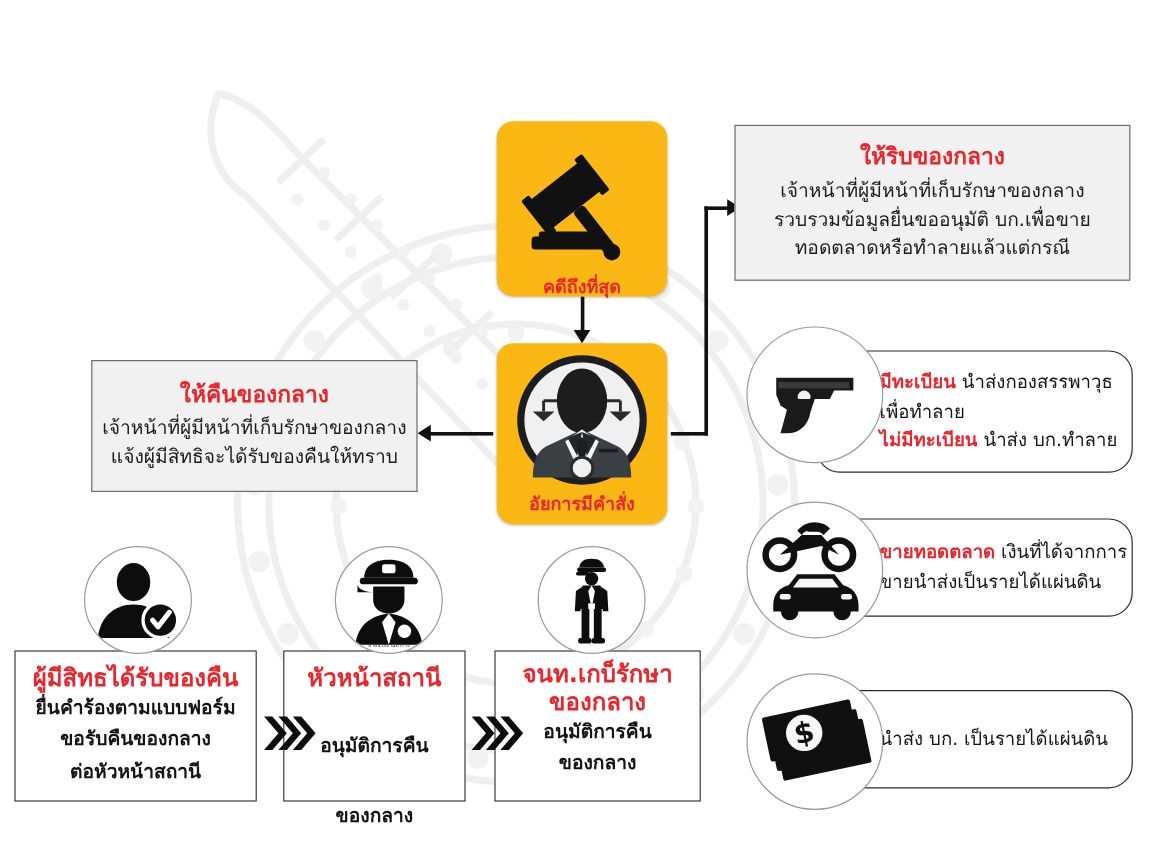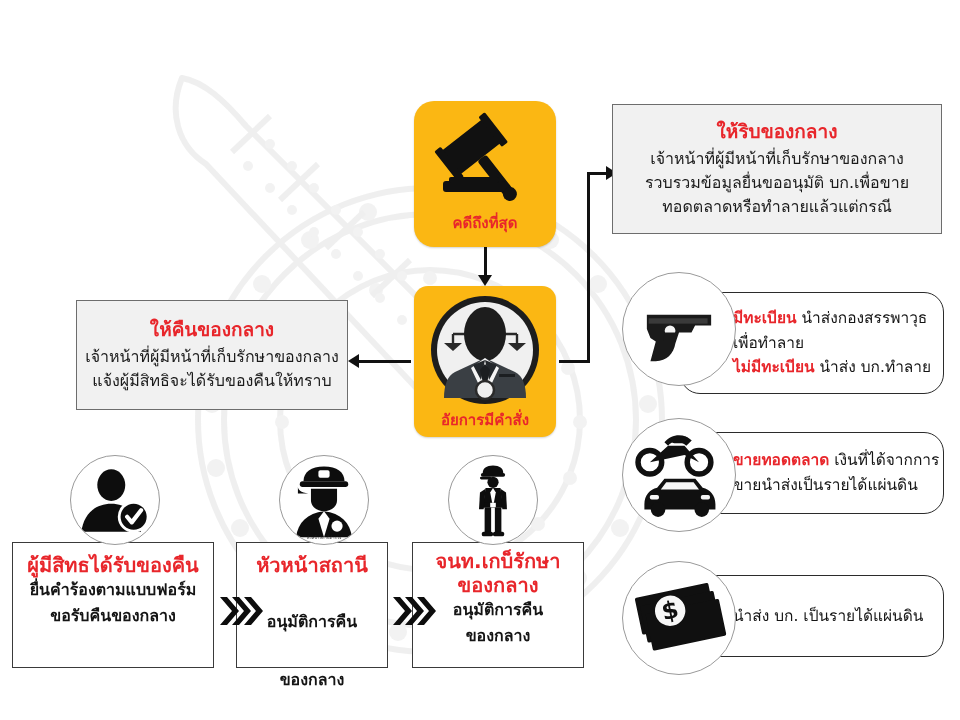--- a/index.html
+++ b/index.html
@@ -282,21 +282,21 @@
     <div class="ln">รวบรวมข้อมูลยื่นขออนุมัติ บก.เพื่อขาย</div>
     <div class="ln">ทอดตลาดหรือทำลายแล้วแต่กรณี</div>
   </div>
 
   <div class="box grey-box" style="left:76px; top:300px; width:272px; height:110px;">
     <div class="hd">ให้คืนของกลาง</div>
     <div class="ln">เจ้าหน้าที่ผู้มีหน้าที่เก็บรักษาของกลาง</div>
     <div class="ln">แจ้งผู้มีสิทธิจะได้รับของคืนให้ทราบ</div>
   </div>
 
-  <div class="box yellow-card" style="left:414px; top:101px; width:142px; height:146px; padding-top:10px;border-radius:20px;">
+  <div class="box yellow-card" style="left:414px; top:101px; width:142px; height:146px; padding-top:26px;">
     <div style="width:108px;height:100px;">
       <svg viewBox="0 0 108 100" width="108" height="100">
         <g fill="#111111">
 
           <g transform="rotate(-38 52 38)">
             <rect x="16" y="14" width="56" height="30" rx="2"></rect>
             <rect x="12" y="10" width="8" height="38" rx="1.5"></rect>
             <rect x="68" y="10" width="8" height="38" rx="1.5"></rect>
           </g>
 
@@ -472,20 +472,21 @@
         <rect x="32" y="78" width="12" height="5" rx="2"></rect>
         <rect x="44" y="78" width="12" height="5" rx="2"></rect>
       </g>
     </svg>
   </div>
 
   <div class="box step-box" style="left:12px; top:542px; width:202px; height:126px;">
     <div class="hd">ผู้มีสิทธได้รับของคืน</div>
     <div class="ln">ยื่นคำร้องตามแบบฟอร์ม</div>
     <div class="ln">ขอรับคืนของกลาง</div>
+    <div class="ln">ต่อหัวหน้าสถานี</div>
   </div>
 
   <div class="chev" style="left:218px; top:594px;">
     <svg viewBox="0 0 46 34" width="46" height="34">
       <g fill="#0d0d0d">
         <path d="M 2 3 L 9 3 L 21 17 L 9 31 L 2 31 L 14 17 Z"></path>
         <path d="M 14 3 L 21 3 L 33 17 L 21 31 L 14 31 L 26 17 Z"></path>
         <path d="M 26 3 L 33 3 L 45 17 L 33 31 L 26 31 L 38 17 Z"></path>
       </g>
     </svg>

